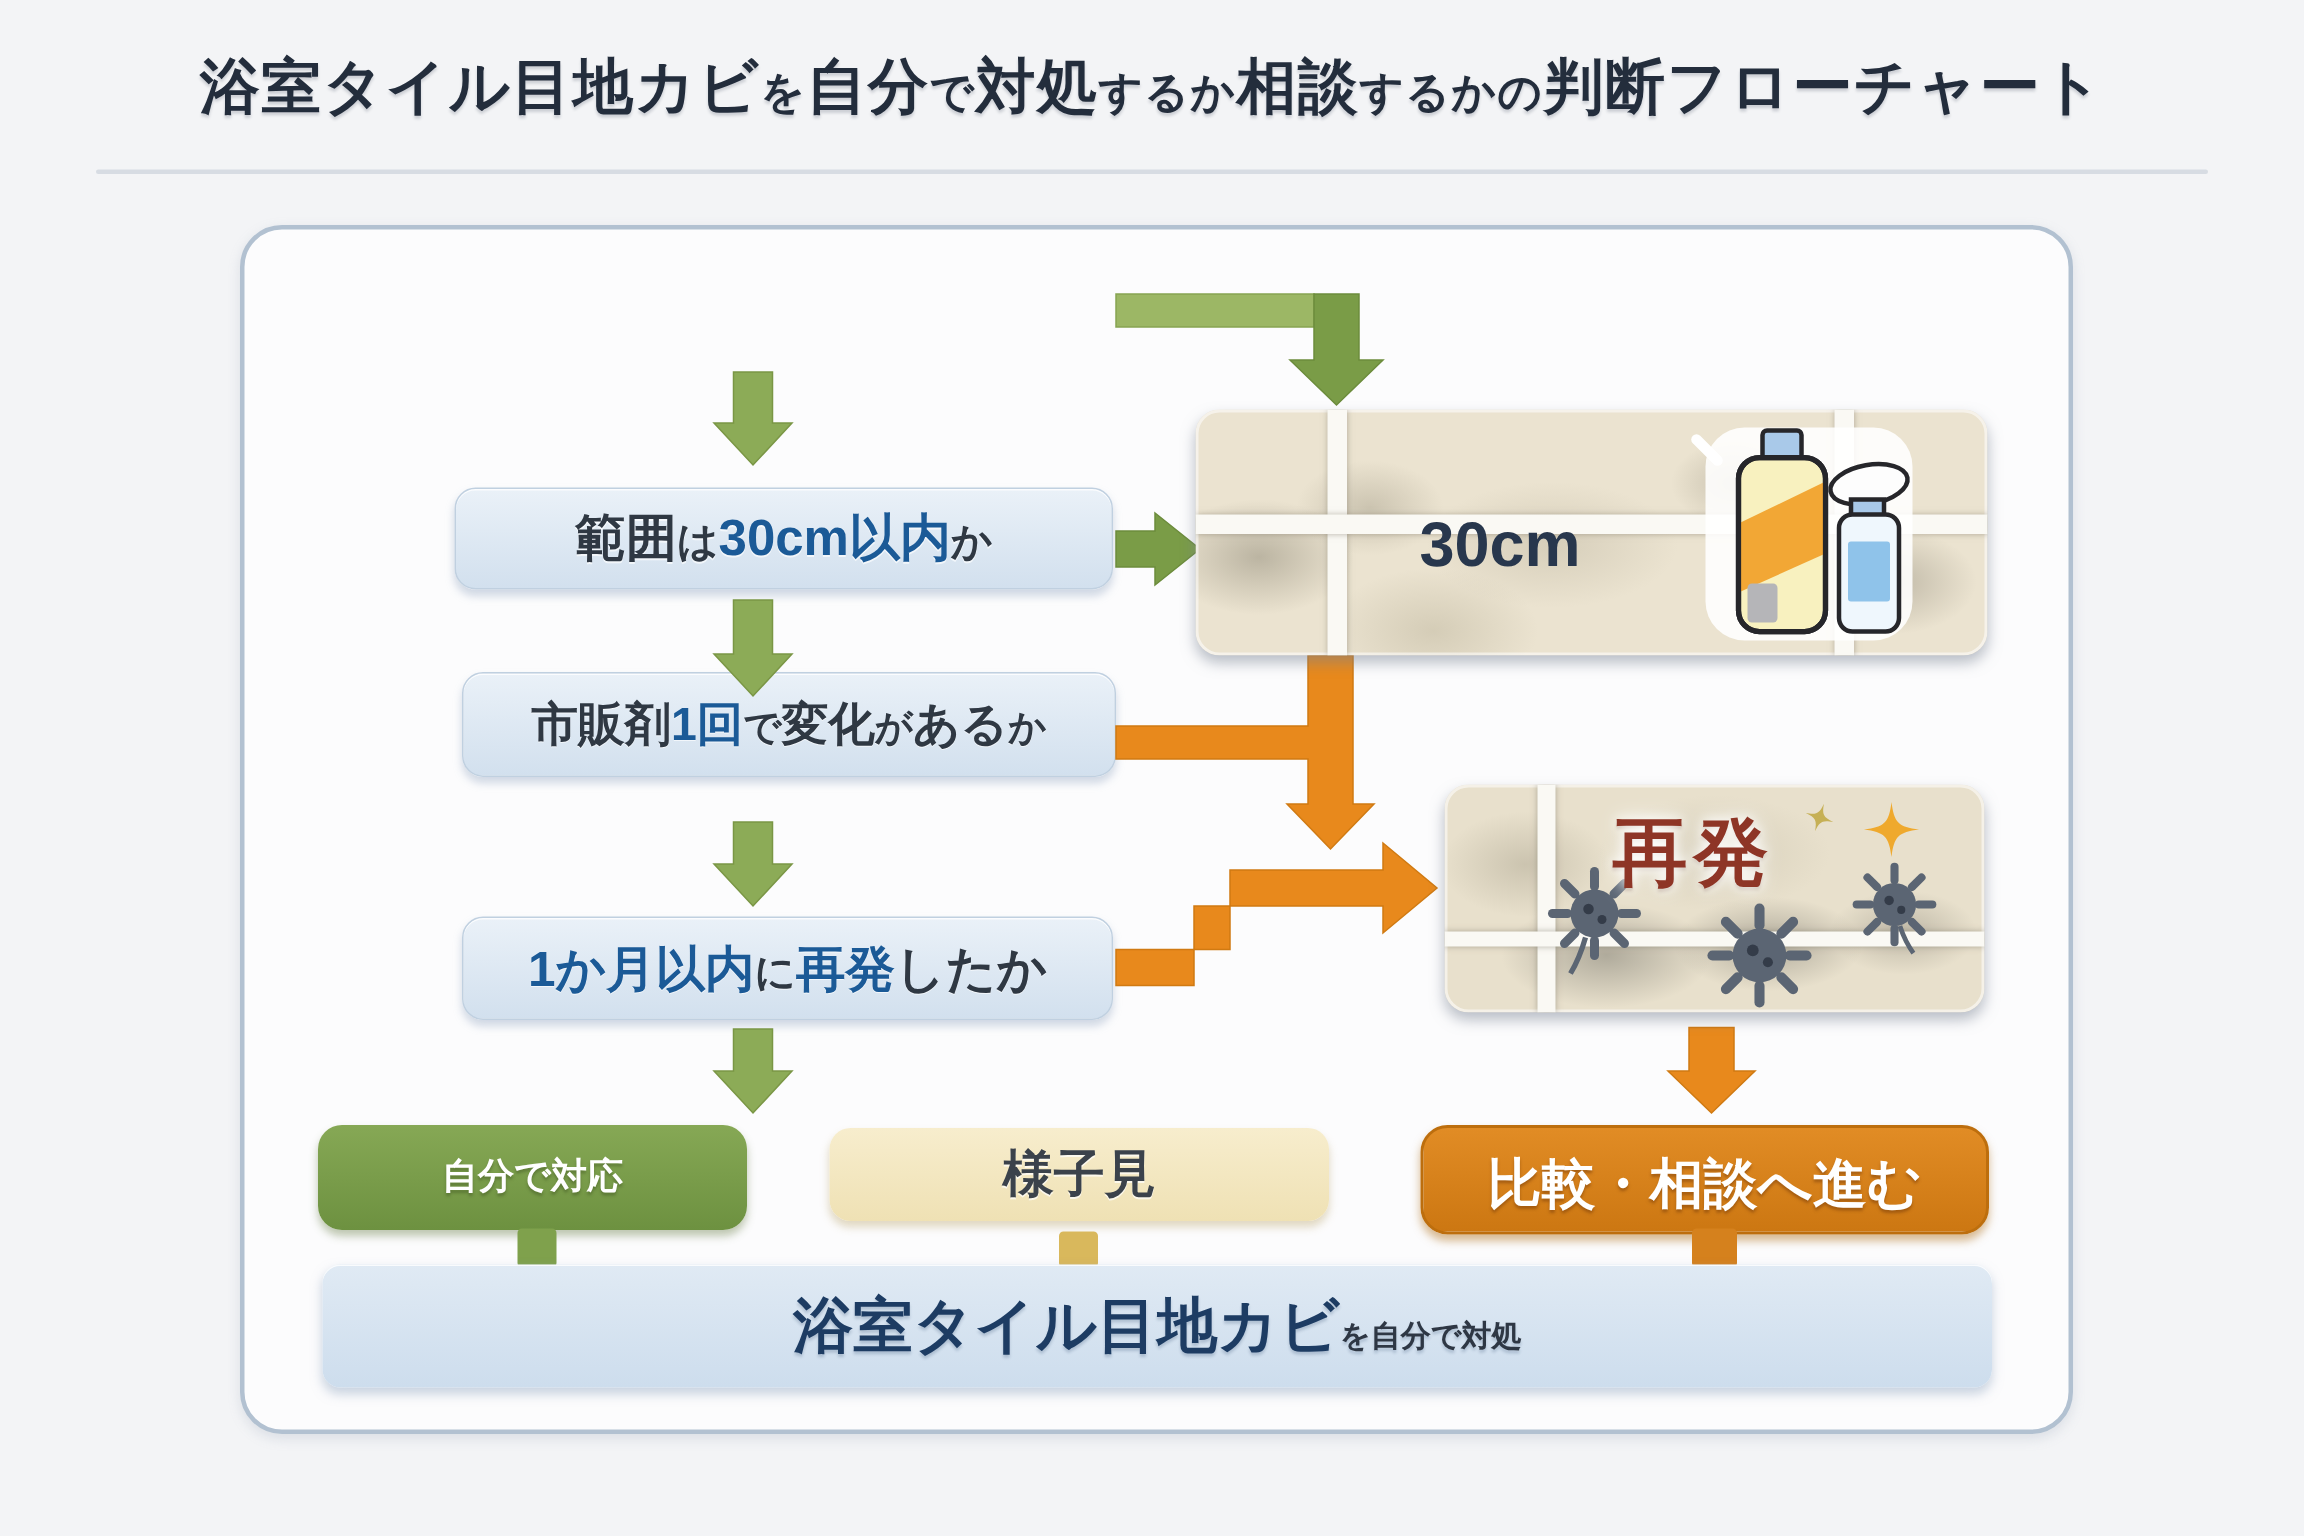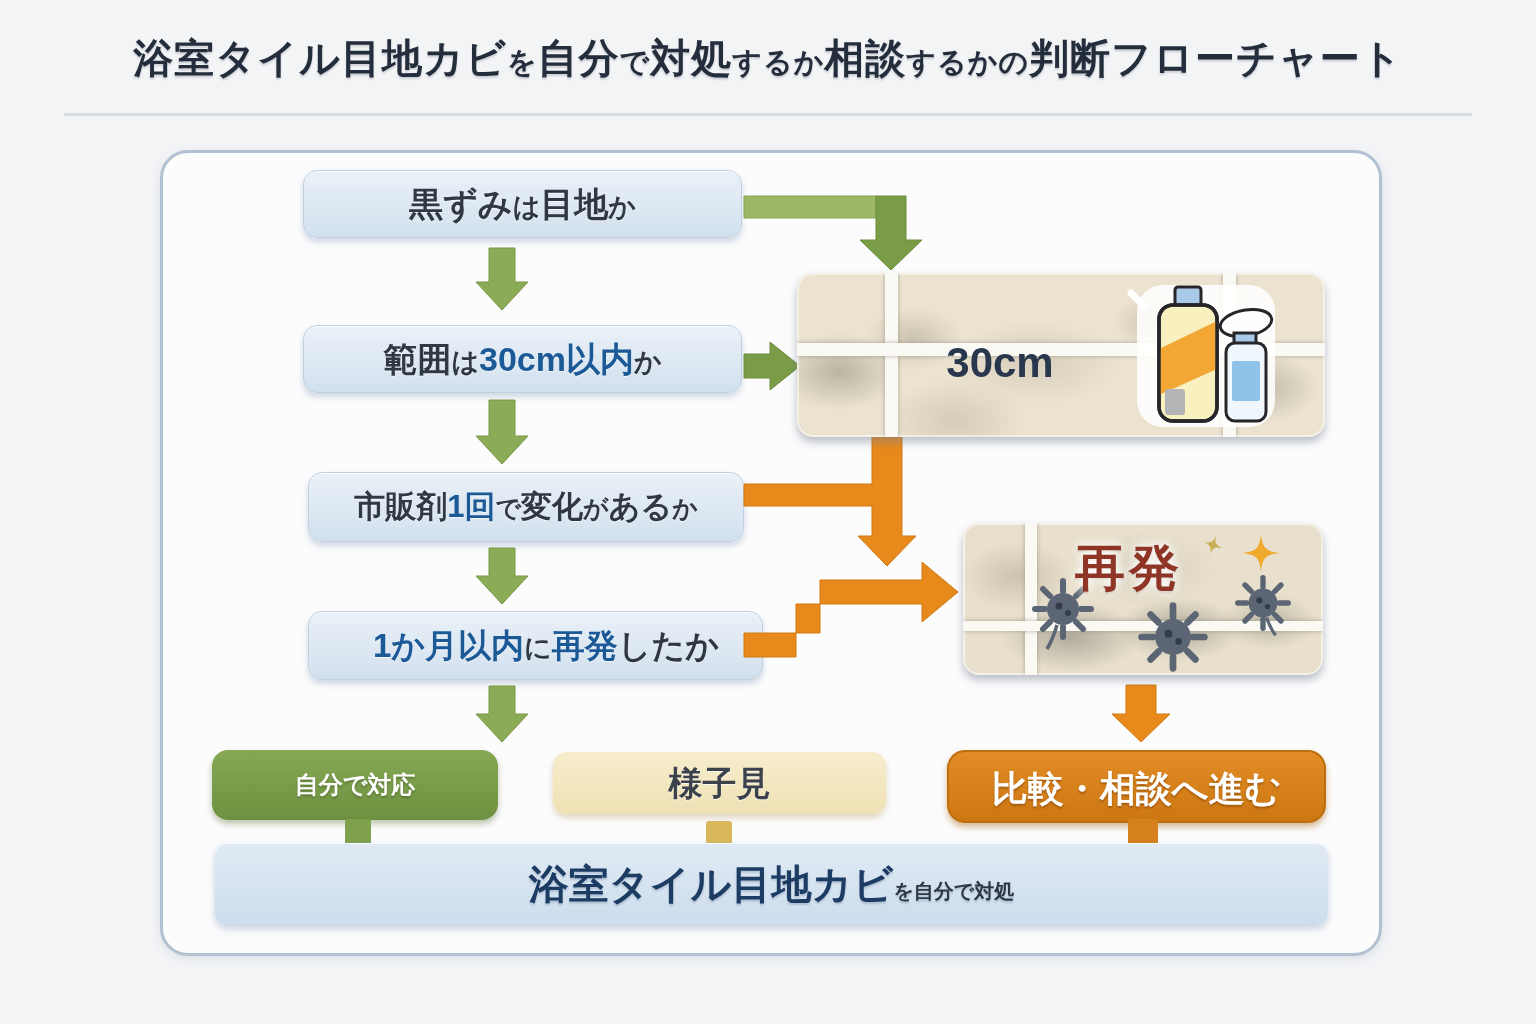--- a/index.html
+++ b/index.html
@@ -30,23 +30,23 @@
   .qbox{position:absolute;text-align:center;color:var(--text_dark);font-weight:700;
     background:linear-gradient(180deg,#eaf1f8 0%,#d2e0ee 100%);
     border:1px solid #c0d0e0;border-radius:14px;
     box-shadow:0 4px 6px rgba(140,160,190,.40), inset 0 1px 0 rgba(255,255,255,.8);
     text-shadow:0 1px 0 rgba(255,255,255,.65);}
   .qbox span{font-size:34px;}
   .qbox span.seg-sm{font-size:27px;}
   .qbox span.seg-accent{color:var(--accent_blue);text-align:center;}
   .q1{left:303px;top:170px;width:437px;height:66px;line-height:66px;}
   .q2{left:303px;top:325px;width:437px;height:66px;line-height:66px;}
-  .q3{left:308px;top:472px;width:434px;height:68px;line-height:68px;}
+  .q3{left:308px;top:448px;width:434px;height:68px;line-height:68px;}
   .q3 span{font-size:31px;} .q3 span.seg-sm{font-size:25px;}
-  .q4{left:308px;top:611px;width:432px;height:67px;line-height:67px;padding-left:21px;}
+  .q4{left:308px;top:611px;width:432px;height:67px;line-height:67px;}
   .q4 span{font-size:33px;} .q4 span.seg-sm{font-size:27px;}
 
   
   .arrows{position:absolute;left:0;top:0;width:1536px;height:1024px;pointer-events:none;}
   .p-green{fill:var(--green_arrow);stroke:#7a9645;stroke-width:1;}
   .p-green-dark{fill:var(--green_arrow_dark);stroke:#6c8c3c;stroke-width:1;}
   .p-green-light{fill:var(--green_bar_light);stroke:#86a452;stroke-width:1;}
   .p-orange{fill:var(--orange);stroke:#d07a12;stroke-width:1;}
   .dash-green{stroke:var(--measure_green);stroke-width:9;stroke-dasharray:15 11;fill:none;}
   .tri-green{fill:var(--measure_green);}
@@ -106,21 +106,20 @@
 </head>
 <body>
 
 <div class="page">
 
   <div class="title"><span>浴室タイル目地カビ</span><span class="seg-sm">を</span><span>自分</span><span class="seg-sm">で</span><span>対処</span><span class="seg-sm">するか</span><span>相談</span><span class="seg-sm">するかの</span><span>判断フローチャート</span></div>
   <div class="divider"></div>
 
   <div class="frame"></div>
 
-  <div class="qbox q1"><span>黒ずみ</span><span class="seg-sm">は</span><span>目地</span><span class="seg-sm">か</span></div>
   <div class="qbox q2"><span>範囲</span><span class="seg-sm">は</span><span class="seg-accent">30cm以内</span><span class="seg-sm">か</span></div>
   <div class="qbox q3"><span>市販剤</span><span class="seg-accent">1回</span><span class="seg-sm">で</span><span>変化</span><span class="seg-sm">が</span><span>ある</span><span class="seg-sm">か</span></div>
   <div class="qbox q4"><span class="seg-accent">1か月以内</span><span class="seg-sm">に</span><span class="seg-accent">再発</span><span>したか</span></div>
 
   <svg class="arrows" viewBox="0 0 1536 1024" xmlns="http://www.w3.org/2000/svg">
 
     <path class="p-green" d="M489 248 H515 V282 H528 L502 310 L476 282 H489 Z"></path>
     <path class="p-green" d="M489 400 H515 V436 H528 L502 464 L476 436 H489 Z"></path>
     <path class="p-green" d="M489 548 H515 V576 H528 L502 604 L476 576 H489 Z"></path>
     <path class="p-green" d="M489 686 H515 V714 H528 L502 742 L476 714 H489 Z"></path>

